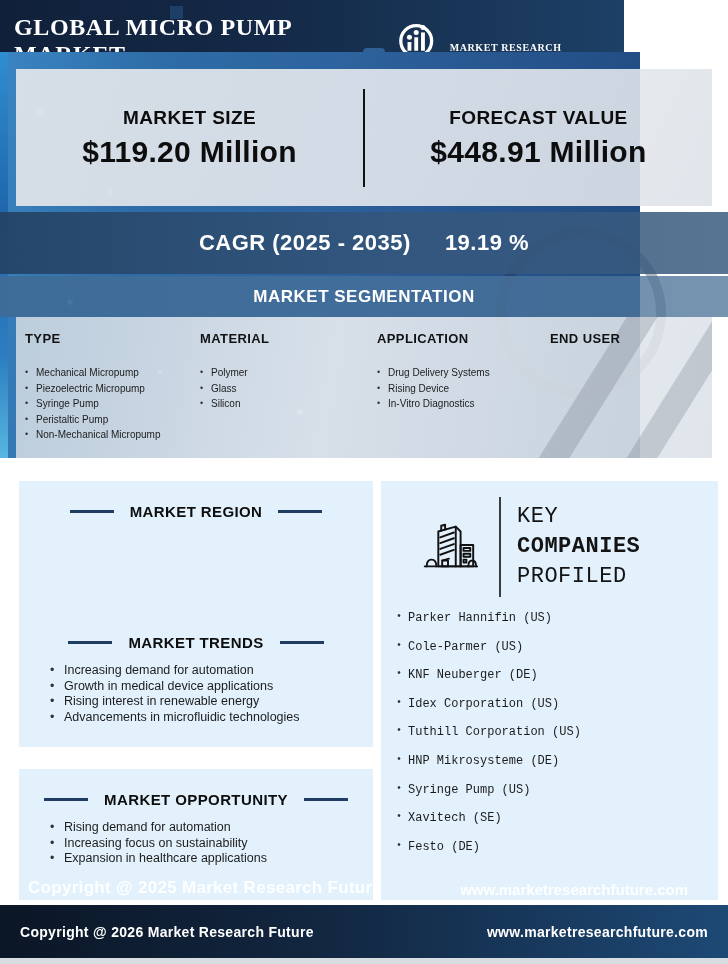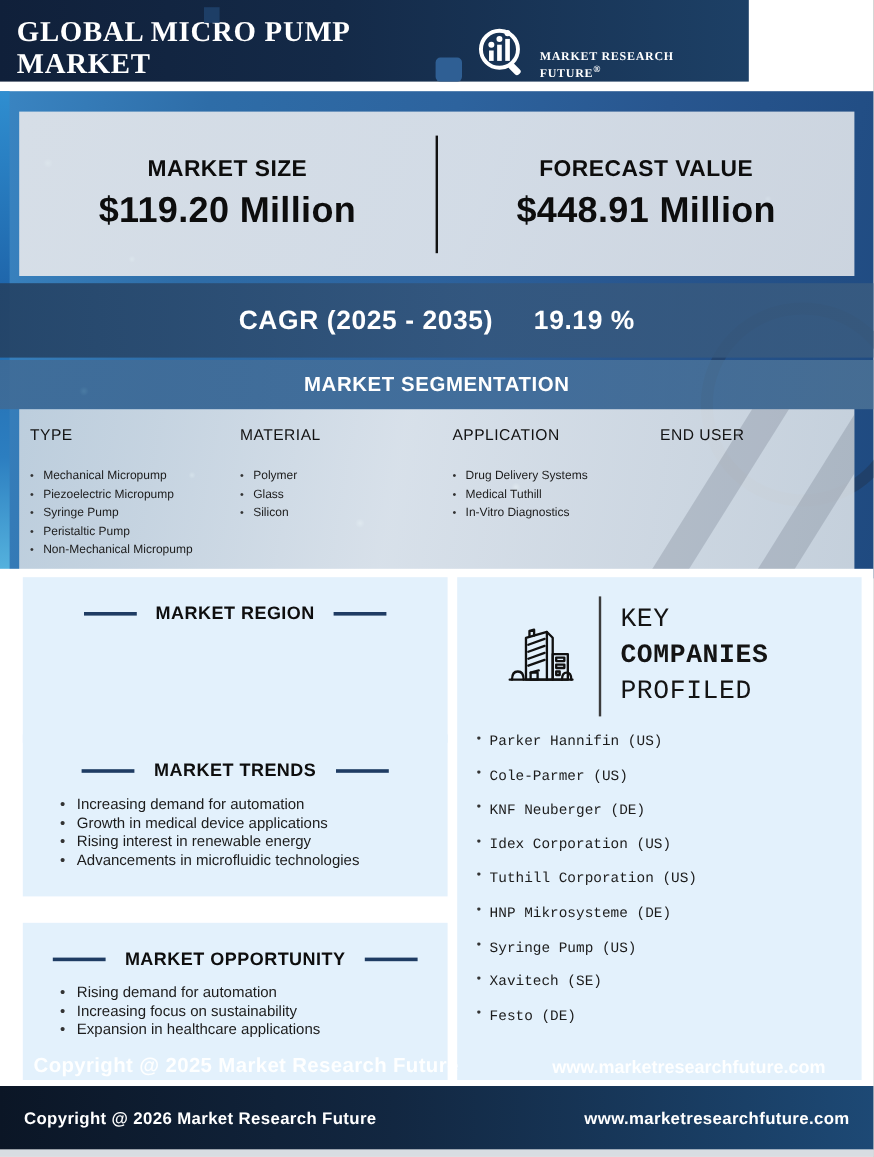--- a/index.html
+++ b/index.html
@@ -11,21 +11,21 @@
             background:linear-gradient(90deg,#10203a 0%,#142a48 45%,#1d4066 100%);
             display:flex; align-items:flex-end; justify-content:space-between; padding:0 14px;font-family:Liberation Serif, serif; }
   .header-title { color:#ffffff; font-size:24px; font-weight:bold; letter-spacing:0.6px; }
   .decor-sq1 { position:absolute; left:170px; top:6px; width:13px; height:13px; background:#1d3e66; }
   .decor-sq2 { position:absolute; left:363px; top:48px; width:22px; height:20px; background:#2f5f94; border-radius:4px; }
   .brand { display:flex; align-items:flex-start; gap:8px; }
   .brand-text { color:#fff; font-size:10px; font-weight:bold; letter-spacing:0.6px; margin-top:22px; }
   .brand-reg { color:#fff; font-size:8px; vertical-align:super; }
 
   
-  .hero { position:absolute; left:0; top:76px; width:728px; height:406px;
+  .hero { position:absolute; left:0; top:52px; width:640px; height:406px;
           background:
             radial-gradient(circle 3px at 40px 60px, rgba(140,230,255,.9), transparent 4px),
             radial-gradient(circle 2px at 110px 140px, rgba(140,230,255,.8), transparent 3px),
             radial-gradient(circle 3px at 70px 250px, rgba(140,230,255,.8), transparent 4px),
             radial-gradient(circle 2px at 160px 320px, rgba(180,240,255,.8), transparent 3px),
             radial-gradient(circle 3px at 300px 360px, rgba(180,240,255,.7), transparent 4px),
             radial-gradient(circle 2px at 240px 60px, rgba(160,235,255,.6), transparent 3px),
             radial-gradient(circle 3px at 430px 330px, rgba(200,245,255,.7), transparent 4px),
             radial-gradient(circle 2px at 640px 90px, rgba(170,225,255,.5), transparent 3px),
             linear-gradient(100deg,#3a85c2 0%,#2e6da8 22%,#2d639e 48%,#28568f 70%,#1f4a80 100%); }
@@ -51,21 +51,21 @@
           background:linear-gradient(90deg, rgba(64,106,148,0.85), rgba(72,114,156,0.8) 60%, rgba(80,118,152,0.78));
           display:flex; align-items:center; justify-content:center; }
   .seg-band-title { color:#fff; font-size:17px; font-weight:bold; letter-spacing:0.5px; }
 
   .seg-panel { position:absolute; left:16px; top:265px; width:696px; height:141px;
           background:linear-gradient(100deg, rgba(207,217,226,0.88), rgba(234,238,242,0.9) 45%, rgba(219,226,232,0.88));
           overflow:hidden; }
   .seg-streak { position:absolute; top:-30px; width:26px; height:230px; background:rgba(80,92,108,0.22); transform:rotate(32deg); }
   .seg-streak.s1 { left:560px; } .seg-streak.s2 { left:648px; }
   .seg-col { position:absolute; top:14px; }
-  .seg-col h3 { font-size:13px; font-weight:normal; color:#121212; letter-spacing:0.4px; margin-bottom:19px; }
+  .seg-col h3 { font-size:13px; font-weight:bold; color:#121212; letter-spacing:0.4px; margin-bottom:19px; }
   .seg-col ul { list-style:none; }
   .seg-col li { position:relative; font-size:10px; color:#1c1c1c; line-height:15.5px; padding-left:11px; }
   .seg-col li::before { content:"•"; position:absolute; left:0; top:0; font-size:9px; color:#333; }
   .col-type { left:9px;  width:165px; }
   .col-material { left:184px; width:160px; }
   .col-application { left:361px; width:160px; }
   .col-enduser { left:534px; width:160px; }
 
   
   .content { position:absolute; left:0; top:474px; width:728px; height:431px; background:#ffffff; }
@@ -170,21 +170,21 @@
         <ul>
             <li>Polymer</li>
             <li>Glass</li>
             <li>Silicon</li>
           </ul>
       </div>
       <div class="seg-col col-application">
         <h3>APPLICATION</h3>
         <ul>
             <li>Drug Delivery Systems</li>
-            <li>Medical Tuthill</li>
+            <li>Rising Device</li>
             <li>In-Vitro Diagnostics</li>
           </ul>
       </div>
       <div class="seg-col col-enduser">
         <h3>END USER</h3>
       </div>
     </div>
   </div>
 
   <div class="content">

